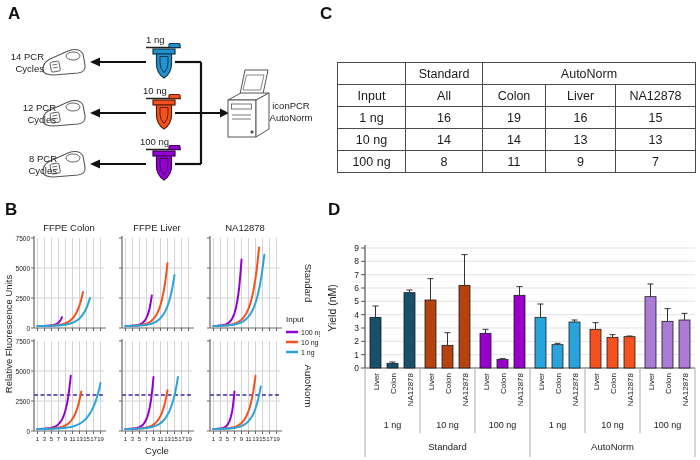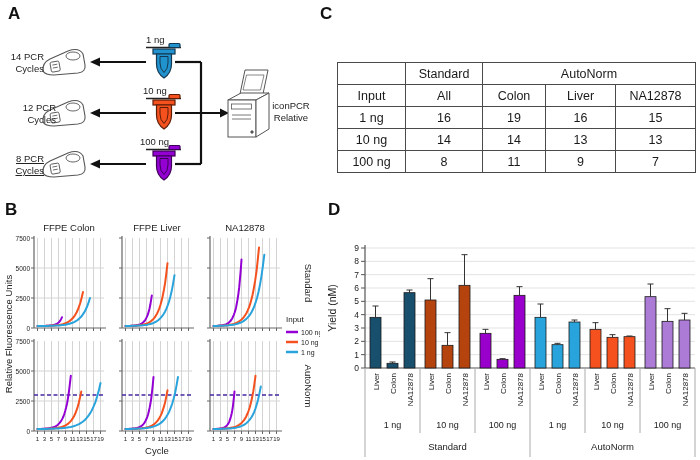--- a/index.html
+++ b/index.html
@@ -92,27 +92,27 @@
       <rect x="231.5" y="104" width="20" height="5" stroke-width="0.8"></rect>
       <path d="M232,115 h19 M232,119 h19" stroke-width="0.8"></path>
       <circle cx="252" cy="132" r="1.2" fill="#555"></circle>
     </g>
   </svg>
 
   <div class="alabel center" style="left:0;top:51px;width:44px;">14 PCR
 Cycles</div>
   <div class="alabel center" style="left:12px;top:102px;width:44px;">12 PCR
 Cycles</div>
-  <div class="alabel center" style="left:0;top:153px;width:44px;text-decoration:underline;">8 PCR
+  <div class="alabel center" style="left:13px;top:153px;width:44px;">8 PCR
 Cycles</div>
   <div class="alabel" style="left:146px;top:34px;">1 ng</div>
   <div class="alabel" style="left:143px;top:85px;">10 ng</div>
   <div class="alabel" style="left:140px;top:136px;">100 ng</div>
   <div class="alabel" style="left:264px;top:100px;width:54px;text-align:center;">iconPCR
-Relative</div>
+AutoNorm</div>
 
   <table id="tableC">
     <colgroup>
         <col style="width:68px">
         <col style="width:77px">
         <col style="width:63px">
         <col style="width:70px">
         <col style="width:80px">
       </colgroup>
     <tbody>

